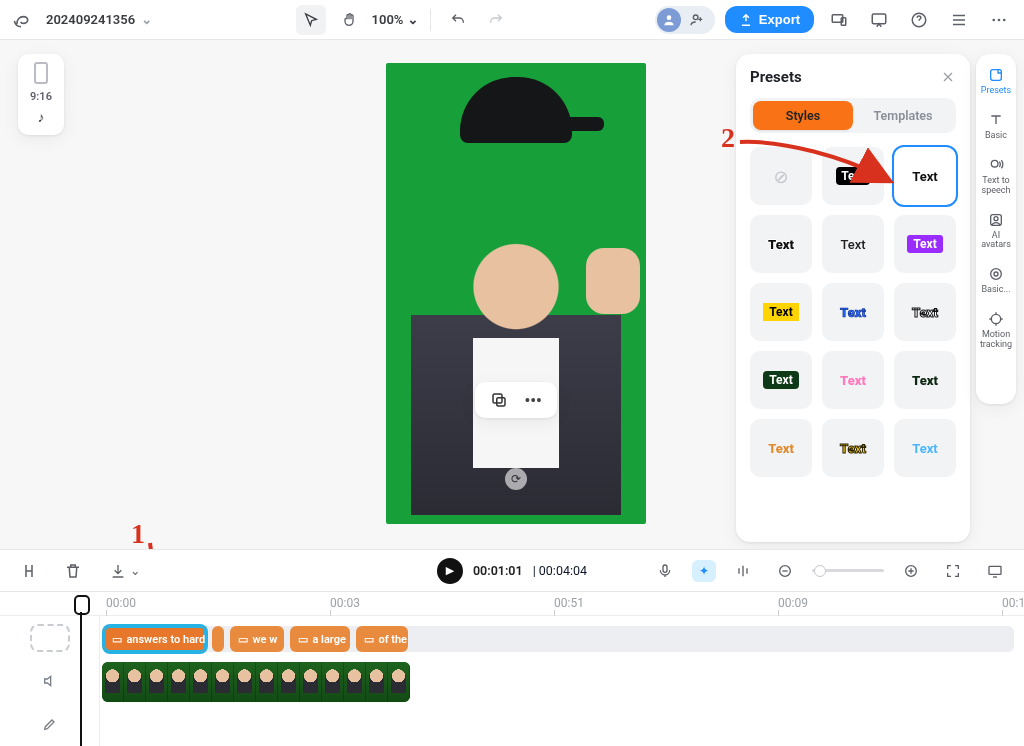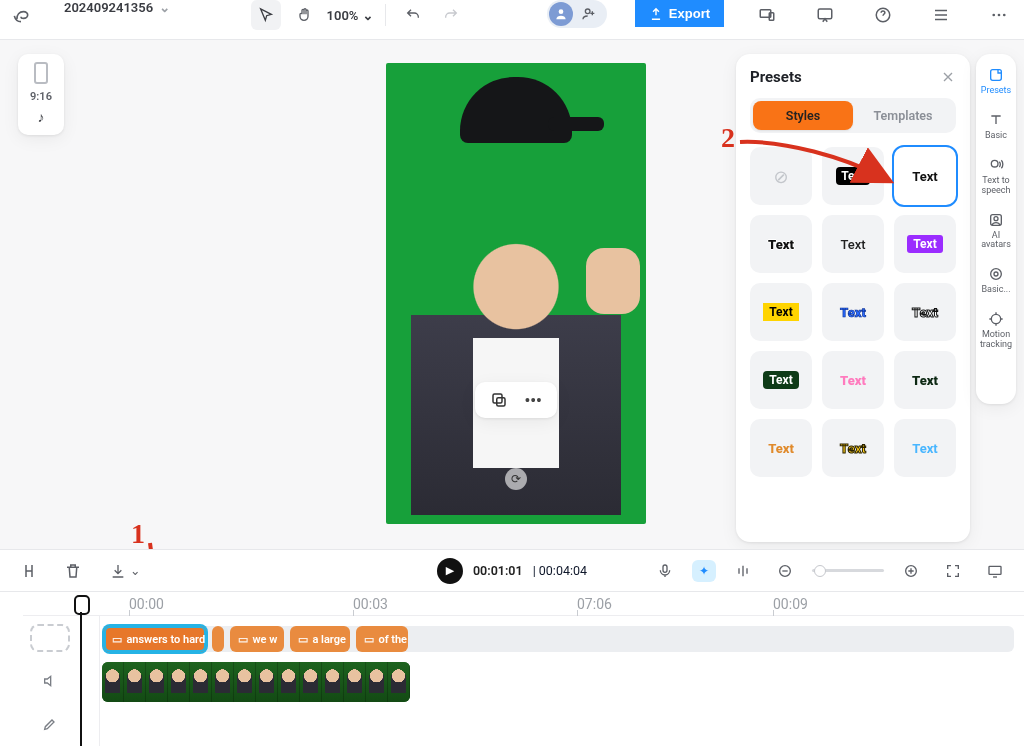--- a/index.html
+++ b/index.html
@@ -23,24 +23,24 @@
     background:var(--bg);
     color:var(--text);
     overflow:hidden;
     position:relative;
   }
 
   
   .topbar{
     height:40px;
     background:var(--panel);
-    display:flex;align-items:flex-start;
+    display:flex;align-items:center;
     padding:0 10px 0 6px;
     border-bottom:1px solid var(--border);
-    gap:28px;
+    gap:10px;
     font-size:13px;
   }
   .project-name{display:flex;align-items:center;gap:6px;font-weight:600;color:#3a3c42}
   .project-name .chev{color:#9ca0a6}
   .spacer{flex:1}
   .tb-group{display:flex;align-items:center;gap:8px}
   .tb-btn{
     width:30px;height:30px;border-radius:6px;
     display:flex;align-items:center;justify-content:center;
     color:#5c5f66;
@@ -48,21 +48,21 @@
   .tb-btn.pill{padding:0 8px;width:auto;gap:4px}
   .tb-btn.active-tool{background:#f1f2f4}
   .tb-btn.disabled{color:#c7c9ce}
   .zoom{font-weight:600;color:#3a3c42;display:flex;align-items:center;gap:4px}
   .divider-v{width:1px;height:22px;background:var(--border);margin:0 4px}
   .avatars{display:flex;align-items:center;background:#e9eef5;border-radius:18px;padding:2px 6px 2px 2px;gap:4px}
   .avatar{width:24px;height:24px;border-radius:50%;background:#7d9bd4;display:flex;align-items:center;justify-content:center;color:#fff;font-size:12px}
   .avatar.add{background:transparent;color:#5c5f66}
   .export-btn{
     background:var(--blue);color:#fff;border:none;
-    padding:6px 14px;border-radius:0;font-weight:600;font-size:13px;
+    padding:6px 14px;border-radius:12px;font-weight:600;font-size:13px;
     display:flex;align-items:center;gap:6px;
   }
 
   
   .work{
     position:absolute;left:0;right:0;top:40px;bottom:197px;
     background:var(--bg);
   }
   .left-tray{
     position:absolute;left:18px;top:14px;
@@ -193,23 +193,22 @@
   .tl-center{position:absolute;left:50%;transform:translateX(-50%);display:flex;align-items:center;gap:10px}
   .play-btn{width:26px;height:26px;border-radius:50%;background:#111;color:#fff;display:flex;align-items:center;justify-content:center;font-size:11px}
   .tl-time{font-weight:600;color:#222}
   .tl-dur{color:#0f172a}
   .tl-right{margin-left:auto;display:flex;align-items:center;gap:12px;color:#5c5f66}
   .ai-chip{width:24px;height:22px;border-radius:6px;background:#d6f0ff;display:flex;align-items:center;justify-content:center;color:#1f8cff;font-size:12px}
   .zoom-slider{width:72px;height:3px;background:#d7d9dd;border-radius:3px;position:relative}
   .zoom-slider::after{content:"";position:absolute;left:2px;top:-4px;width:10px;height:10px;border-radius:50%;background:#fff;border:1px solid #c6c8cd}
 
   .tl-ruler{
-    height:24px;position:relative;font-size:14px;color:#9ca0a6;
+    height:24px;position:relative;font-size:12px;color:#9ca0a6;
     border-bottom:1px solid var(--grid);
-    margin-left:23px;
   }
   .tick{position:absolute;top:4px}
   .tick::before{content:"";position:absolute;left:0;top:14px;width:1px;height:6px;background:#c9ccd1}
 
   .tl-body{position:relative;flex:1}
   .row-left{position:absolute;left:0;top:0;bottom:0;width:100px;border-right:1px solid var(--grid);display:flex;flex-direction:column}
   .row-icon{flex:1;display:flex;align-items:center;justify-content:center;color:#7a7e85}
   .subtitle-row{position:absolute;left:100px;right:0;top:6px;height:34px}
   .video-row{position:absolute;left:100px;right:0;top:44px;height:44px}
 
@@ -575,22 +574,22 @@
             <rect x="3" y="5" width="18" height="12" rx="1"></rect>
             <path d="M9 21h6"></path>
           </svg>
         </div>
     </div>
   </div>
 
   <div class="tl-ruler">
     <div class="tick" style="left:106px">00:00</div>
     <div class="tick" style="left:330px">00:03</div>
-    <div class="tick" style="left:554px">07:06</div>
-    <div class="tick" style="left:750px">00:09</div>
+    <div class="tick" style="left:554px">00:51</div>
+    <div class="tick" style="left:778px">00:09</div>
     <div class="tick" style="left:1002px">00:12</div>
   </div>
 
   <div class="tl-body">
     <div class="row-left">
       <div class="row-icon">
           <div class="pill"></div>
         </div>
       <div class="row-icon">
           <svg width="16" height="16" viewBox="0 0 24 24" fill="none" stroke="#7a7e85" stroke-width="2">

